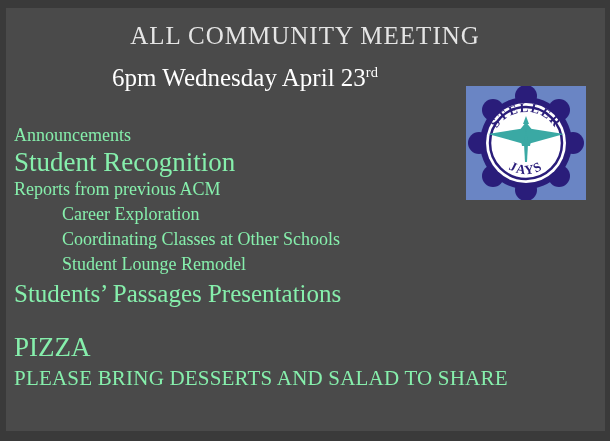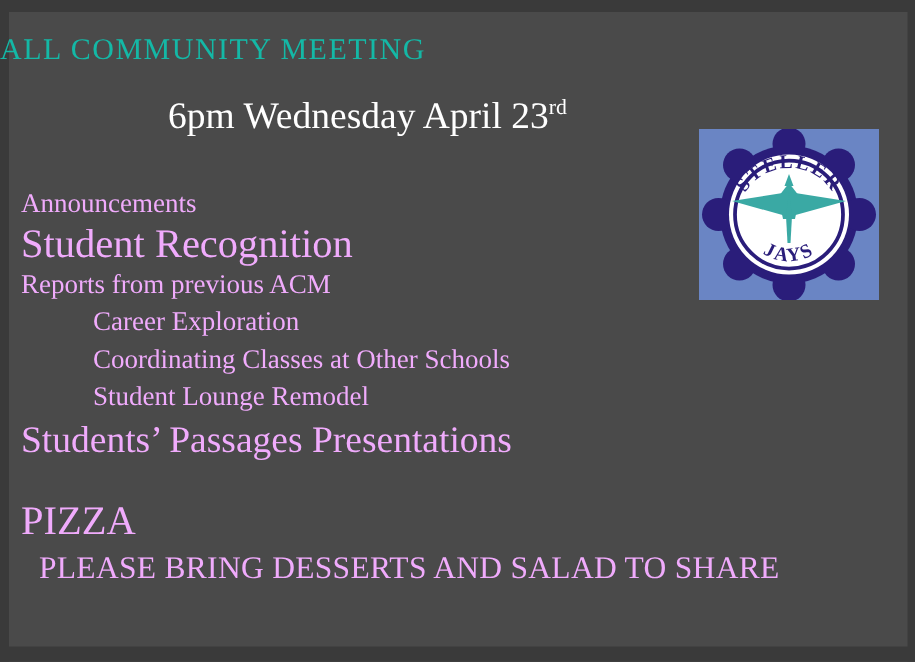--- a/index.html
+++ b/index.html
@@ -43,23 +43,24 @@
     position: absolute;
     right: 0; top: 0;
     width: 5px; height: 441px;
     background: #3a3a3a;
   }
   #title {
     position: absolute;
     top: 22px;
     left: 0;
     width: 610px;
-    font-size: 20px;
+    text-align: center;
+    font-size: 25px;
     letter-spacing: 1px;
-    color: #14b8a6;
+    color: #e5e5e5;
     font-variant: small-caps;
     font-weight: normal;
     white-space: nowrap;
   }
   #subtitle {
     position: absolute;
     top: 64px;
     left: 0;
     width: 490px;
     text-align: center;
@@ -81,21 +82,21 @@
   }
   #logo svg { display: block; }
   #body-list {
     position: absolute;
     left: 14px;
     top: 123px;
     width: 590px;
   }
   .line {
     white-space: nowrap;
-    color: #f0abfc;
+    color: #86efac;
   }
   .lvl1 {
     font-size: 18px;
     line-height: 25px;
     margin-left: 0px;
   }
   .lvl1-big {
     font-size: 27px;
     line-height: 29px;
     margin-left: 0px;
@@ -112,21 +113,21 @@
   }
   .lvl1-xxl {
     font-size: 27px;
     line-height: 34px;
     margin-left: 0px;
     margin-top: 20px;
   }
   .lvl1-caps {
     font-size: 21px;
     line-height: 28px;
-    margin-left: 12px;
+    margin-left: 0px;
     font-variant: small-caps;
     letter-spacing: 0.2px;
   }
   .line sup {
     font-size: 0.6em;
     vertical-align: super;
   }
 </style>
 </head>
 <body>

